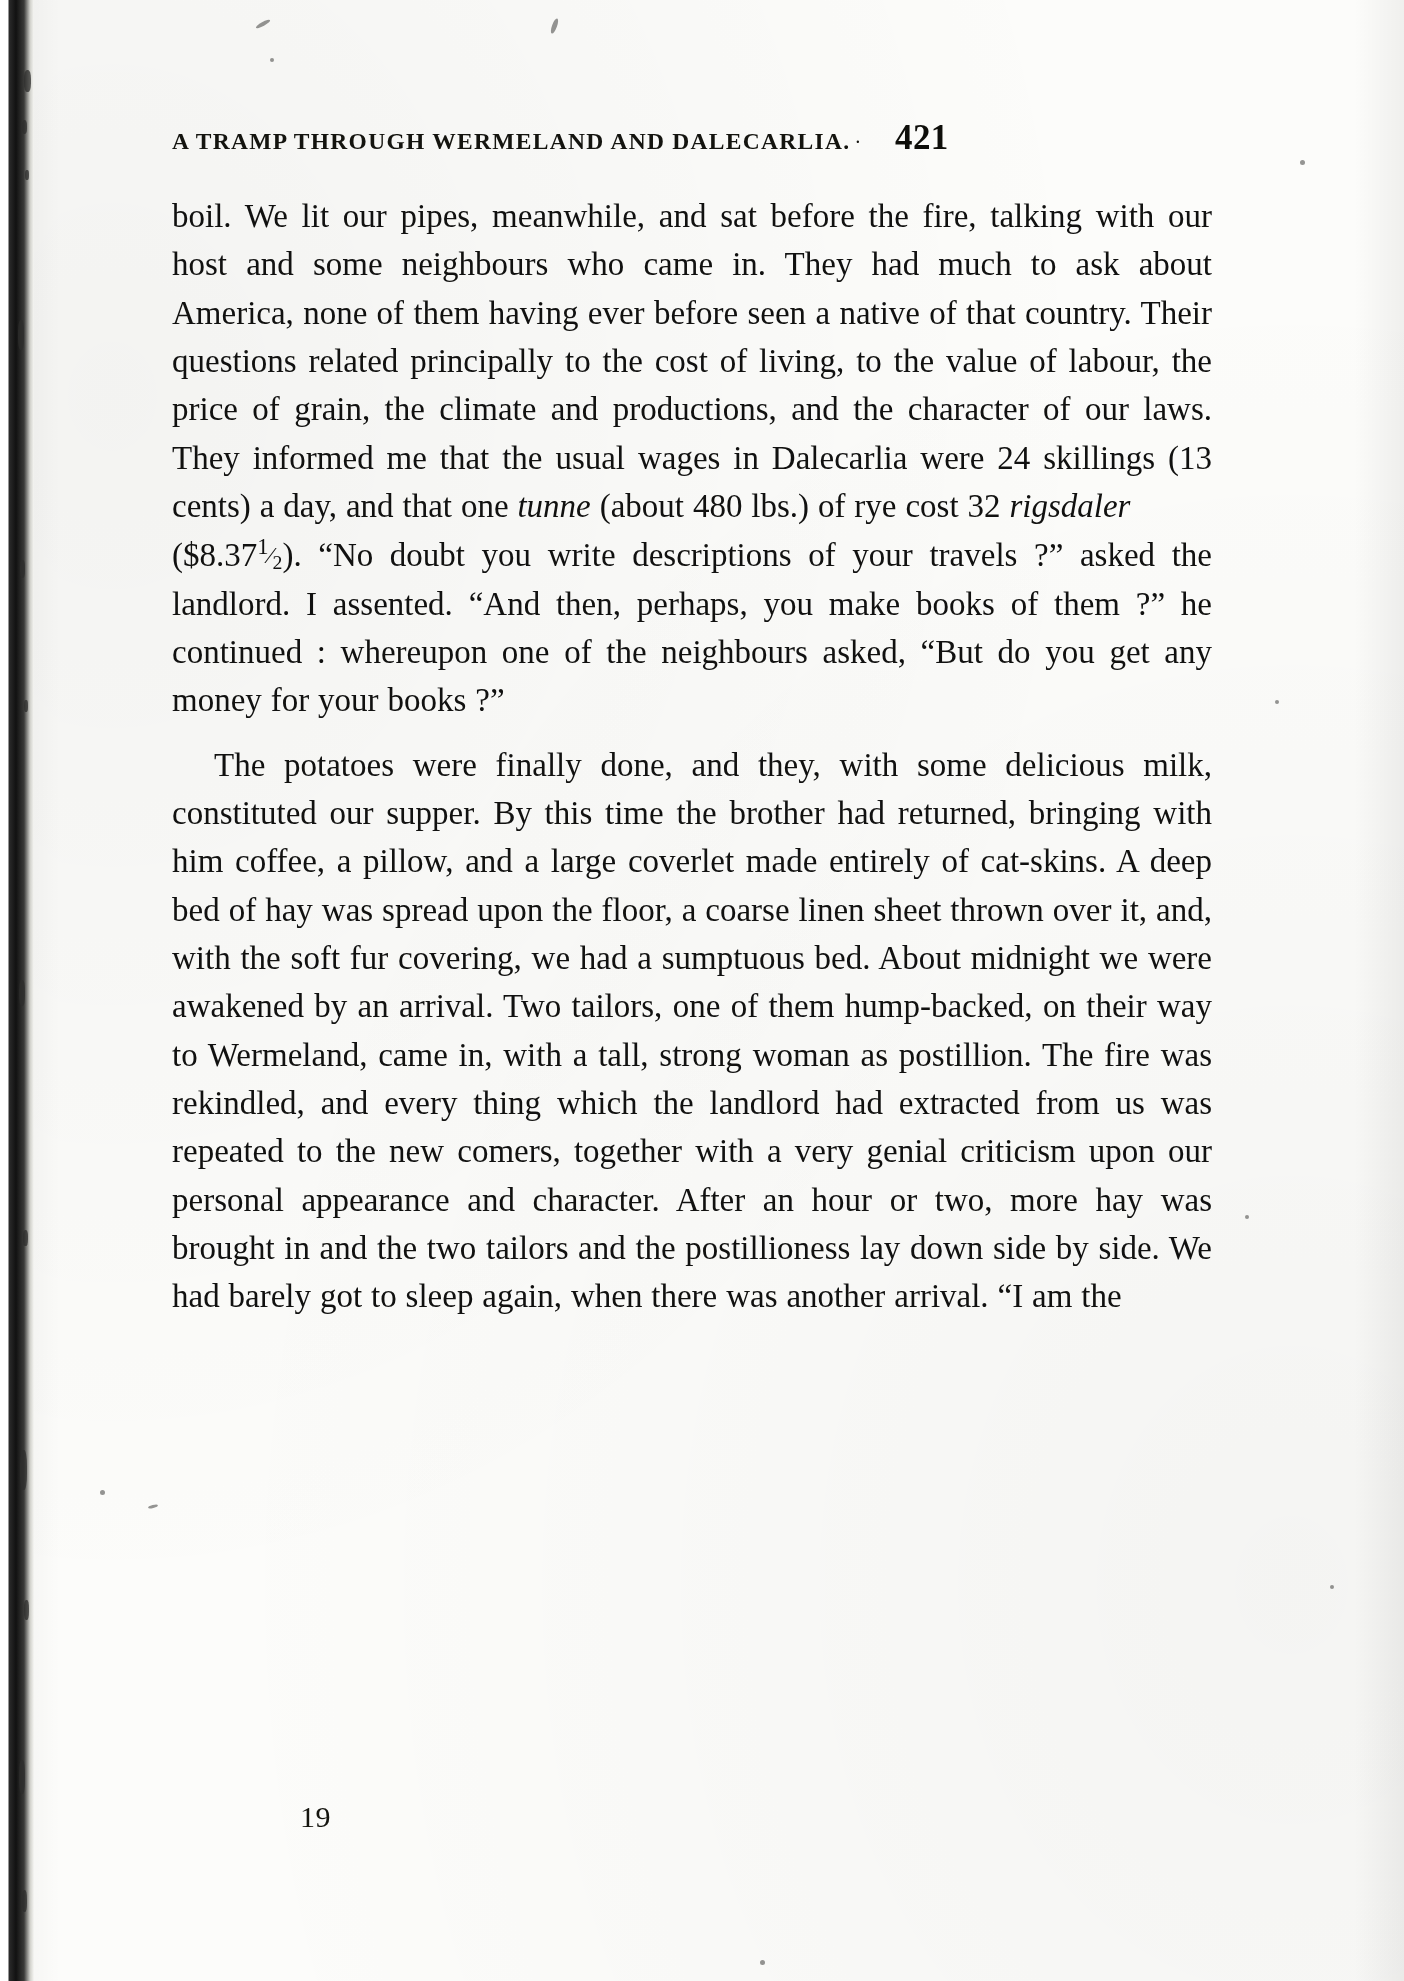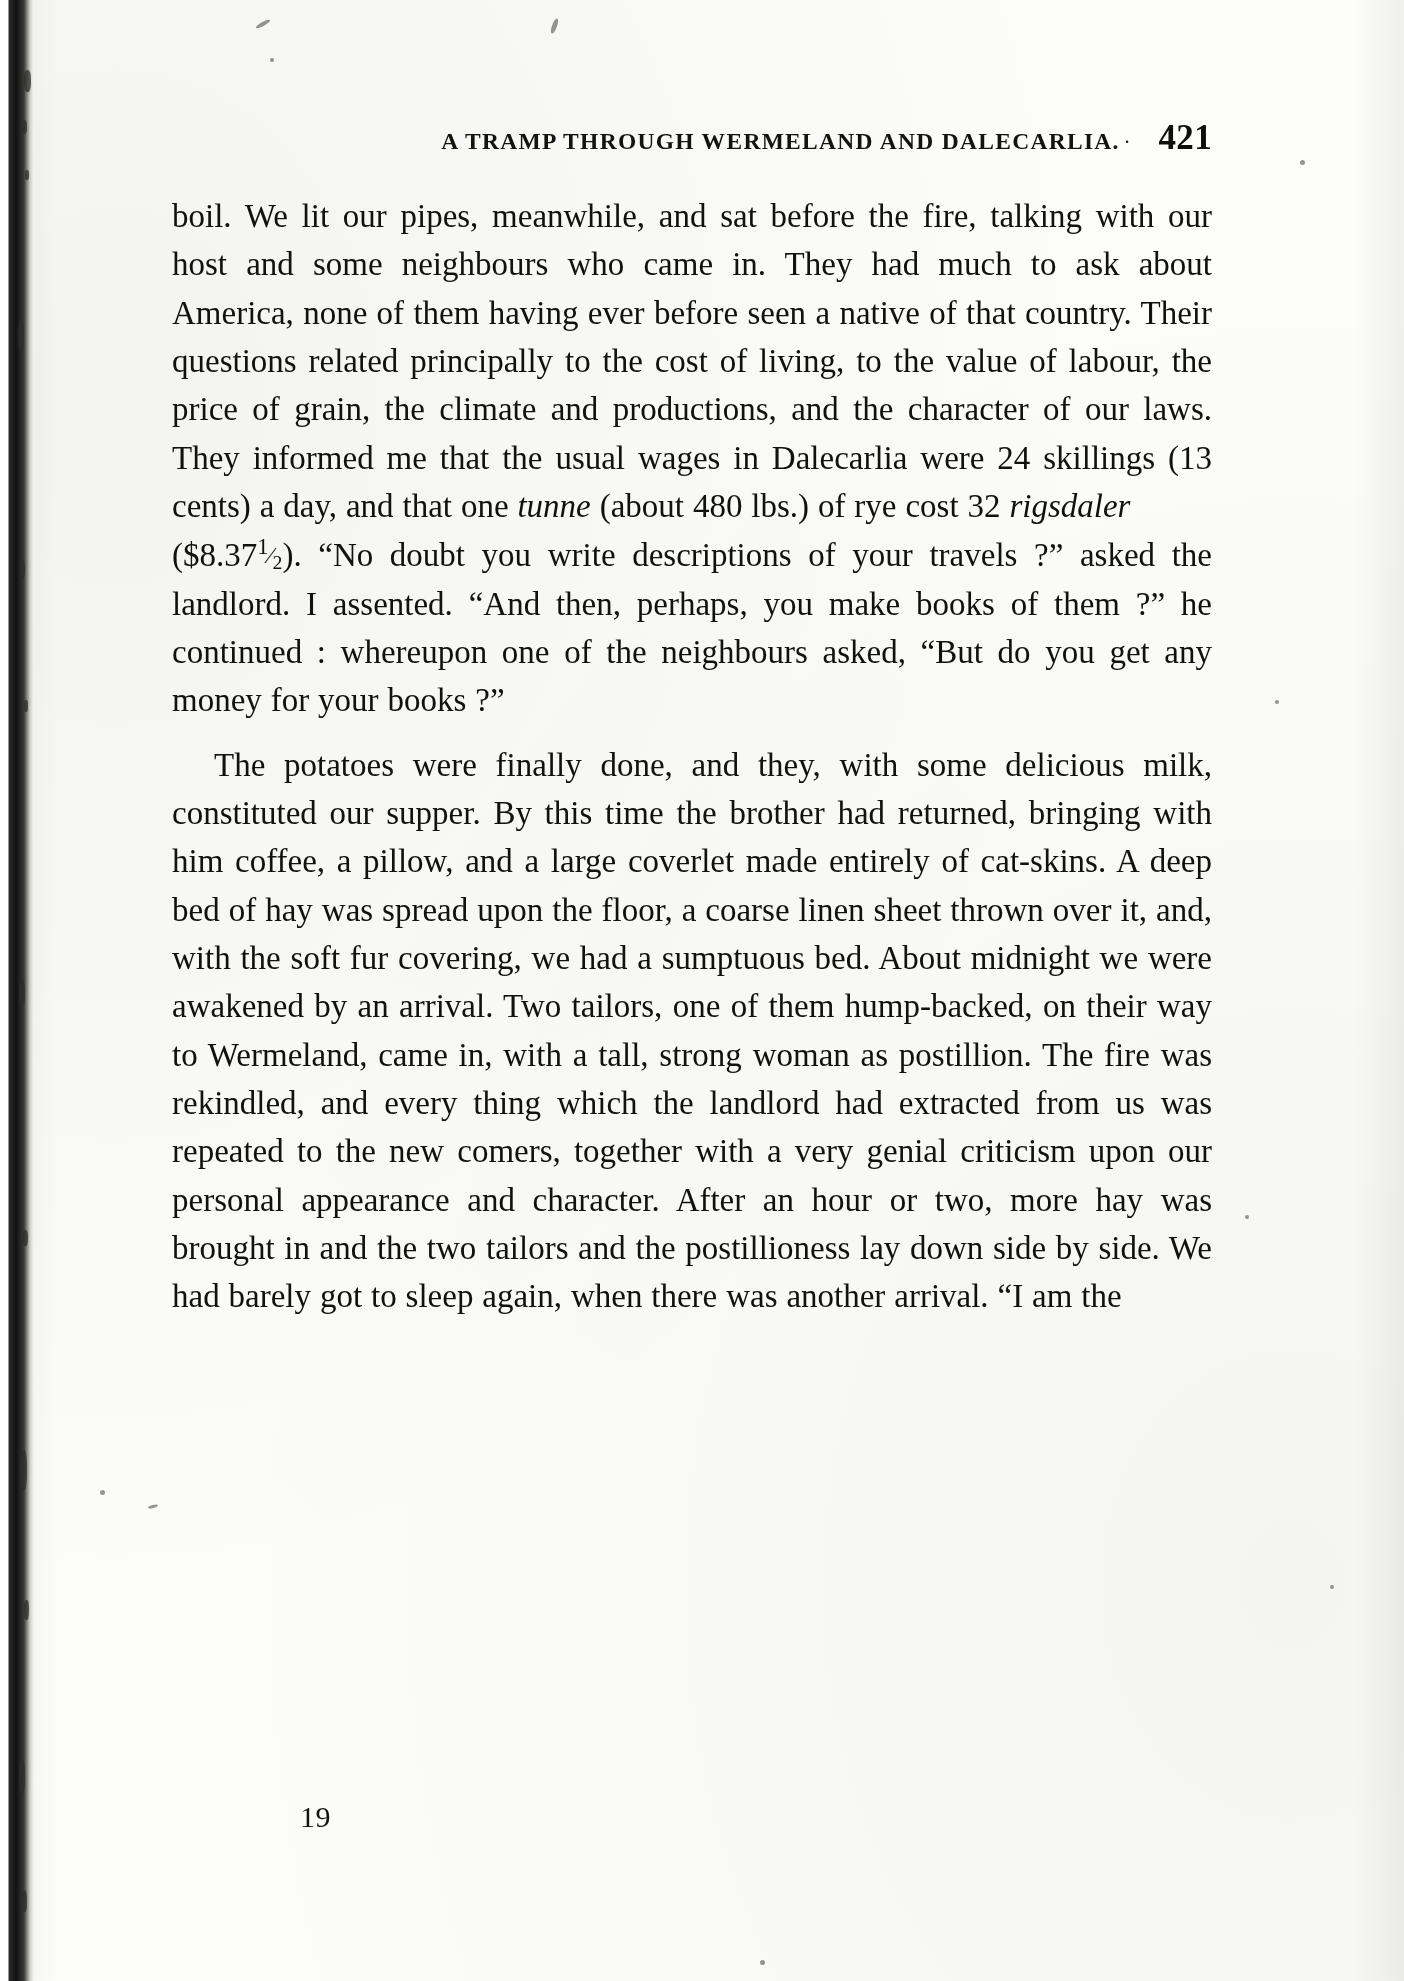--- a/index.html
+++ b/index.html
@@ -66,21 +66,21 @@
   .content {
     position: absolute;
     left: 172px;
     top: 118px;
     width: 1040px;
   }
 
   .runhead {
     display: flex;
     align-items: baseline;
-    justify-content: flex-end;
+    justify-content: flex-start;
     gap: 0;
     margin: 0 0 34px 0;
     white-space: nowrap;
   }
   .runhead-title {
     font-variant: small-caps;
     text-transform: uppercase;
     letter-spacing: 0.055em;
     font-size: 23.5px;
     color: #14140f;
@@ -88,21 +88,21 @@
   }
   .runhead-dot {
     font-size: 20px;
     padding: 0 6px 0 4px;
     color: #14140f;
   }
   .runhead-folio {
     font-size: 35px;
     font-weight: 700;
     color: #0e0e0a;
-    margin-left: 22px;
+    margin-left: 28px;
     letter-spacing: 0.01em;
   }
 
   p.body {
     margin: 0;
     font-size: 33px;
     line-height: 1.465;
     color: #111110;
     text-align: justify;
     text-justify: inter-word;

